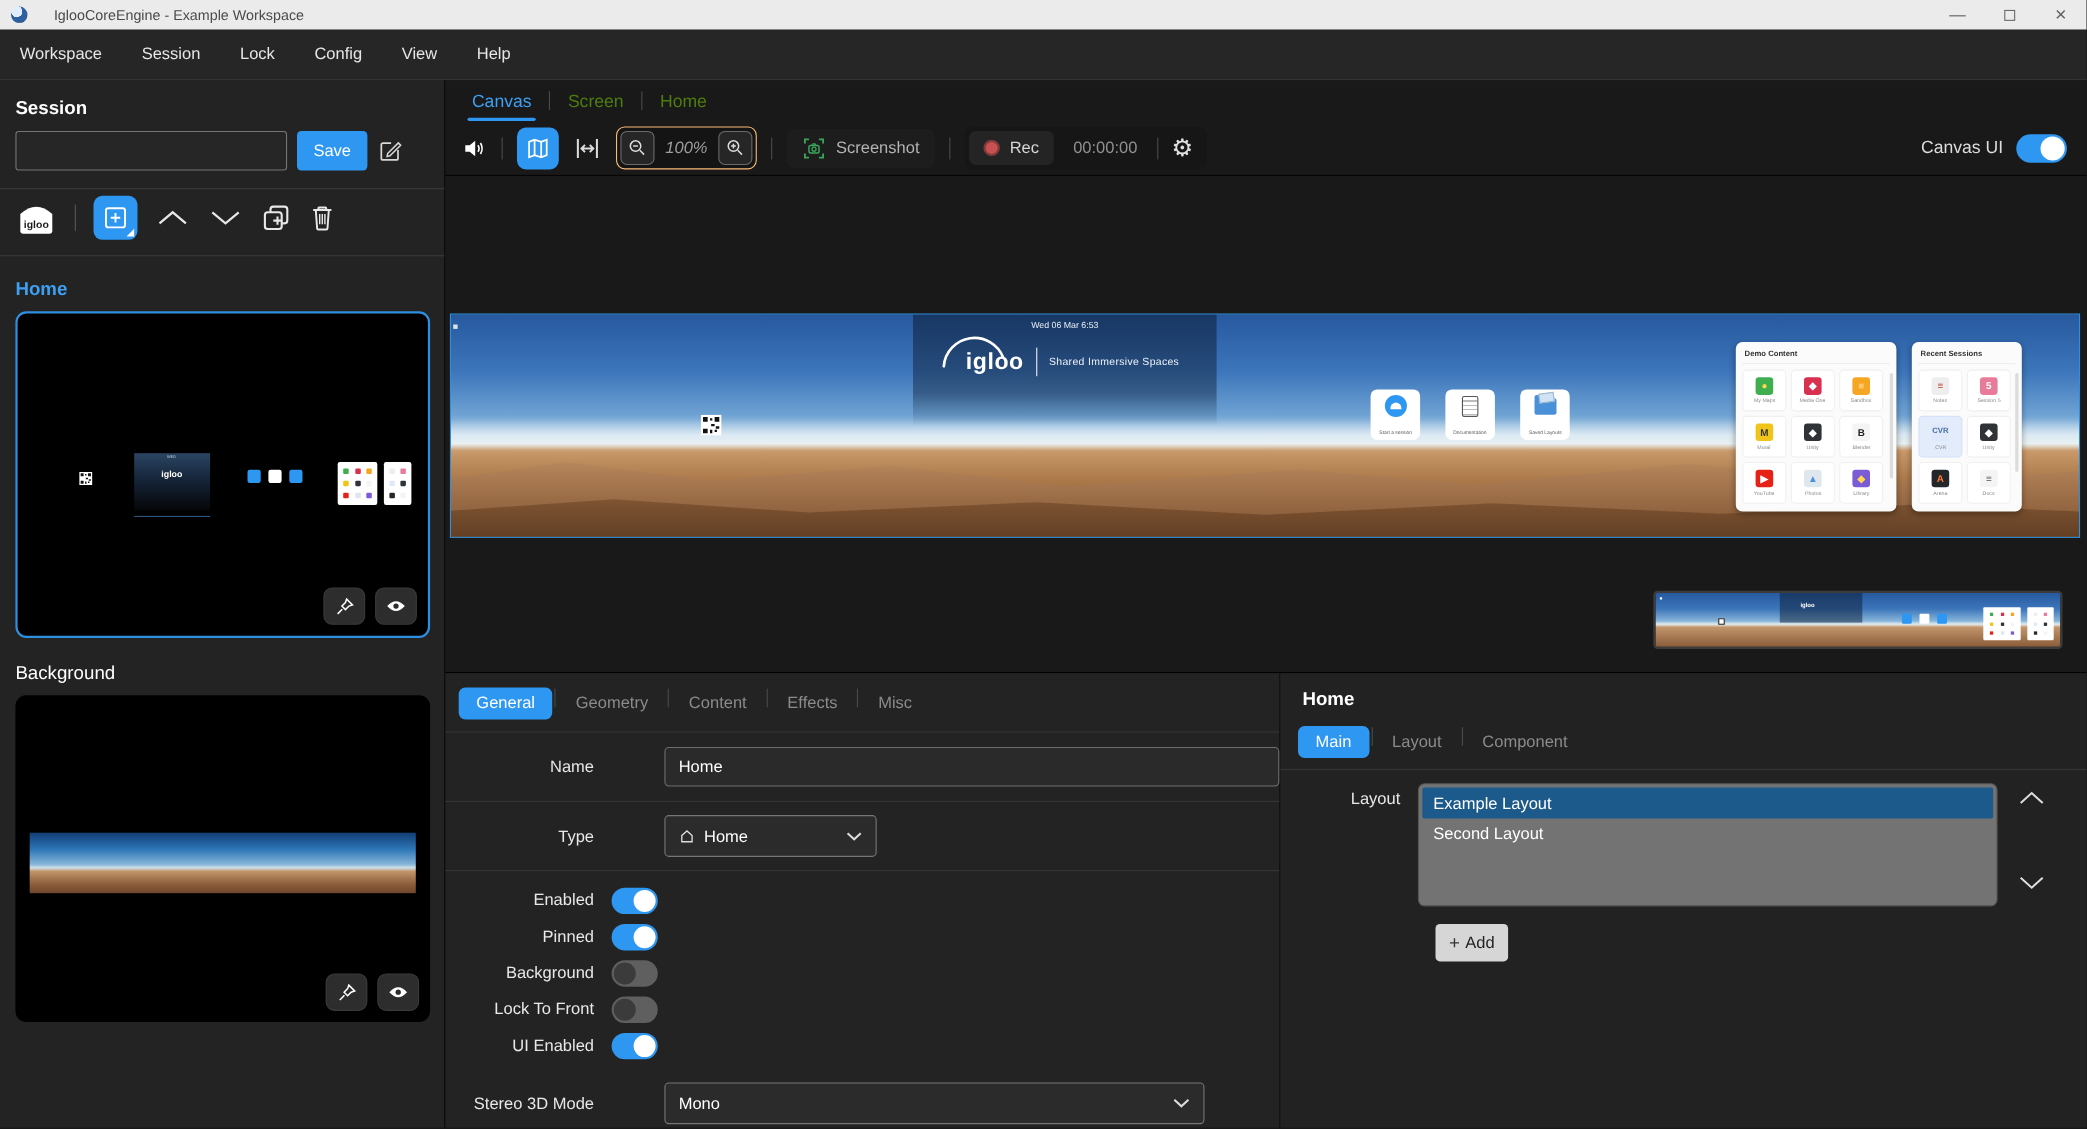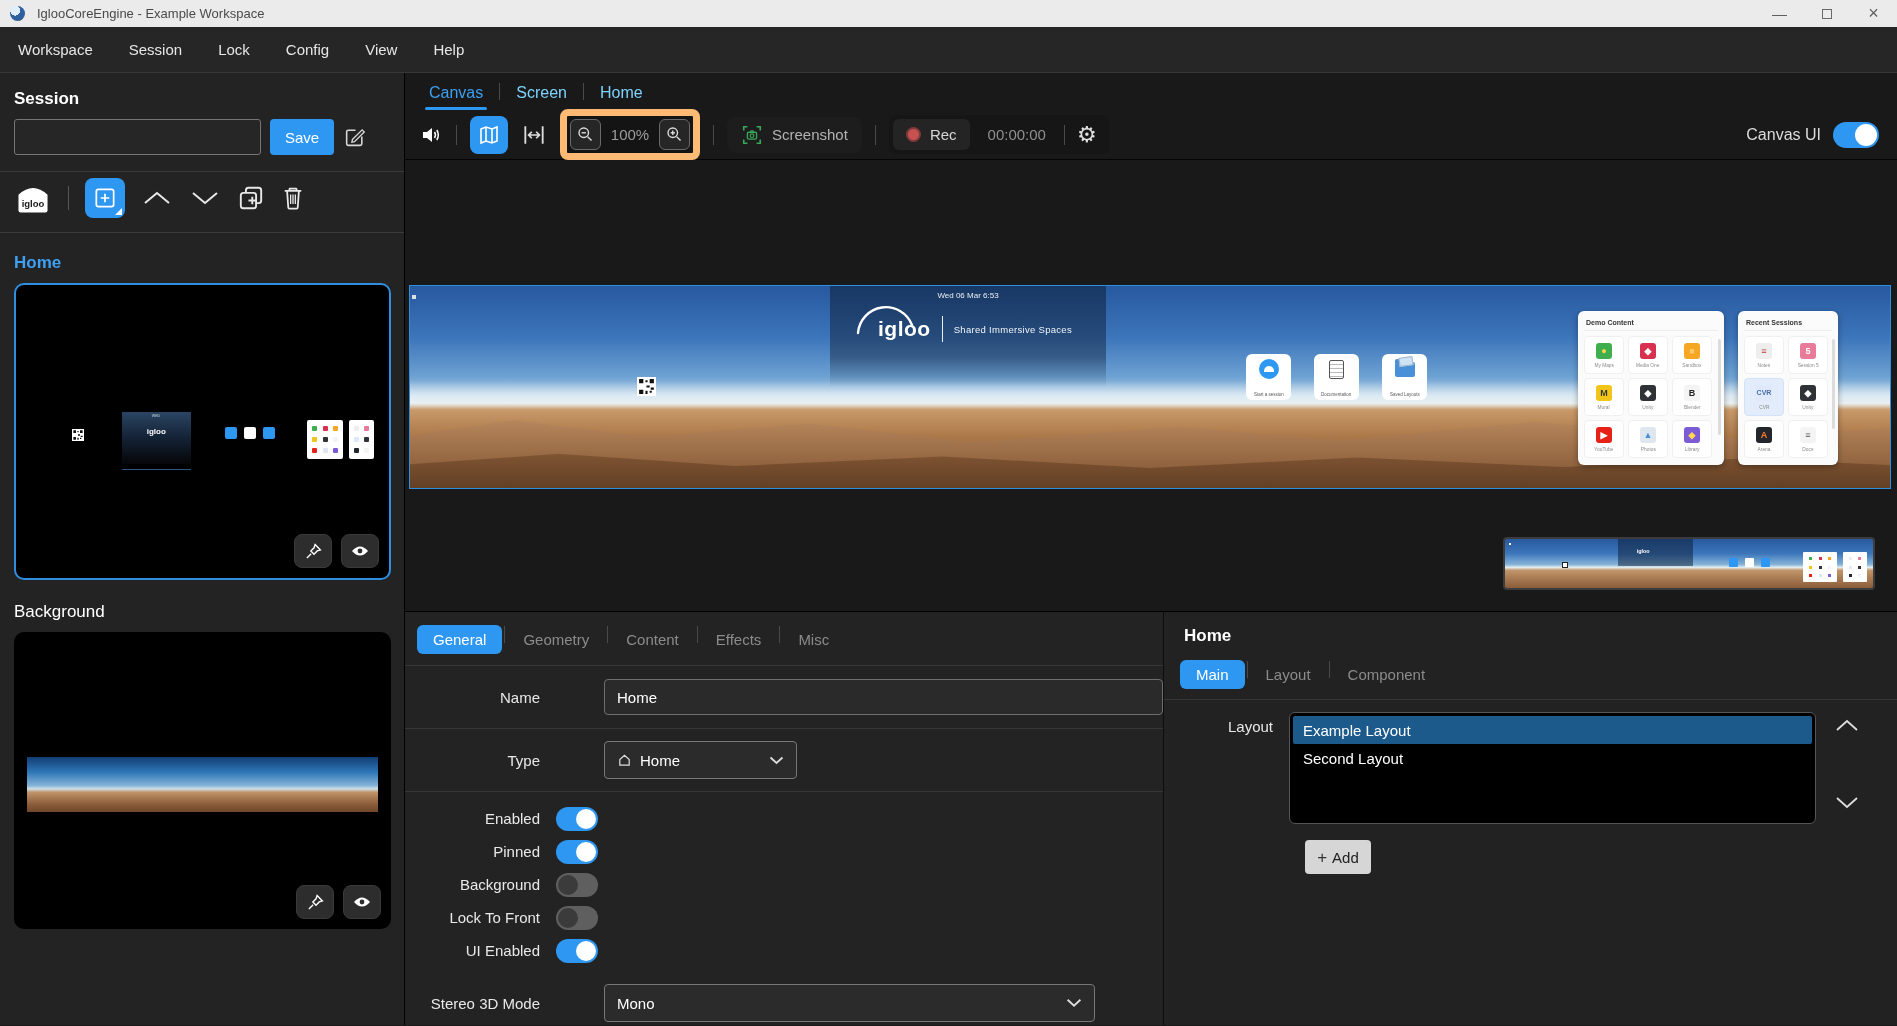--- a/index.html
+++ b/index.html
@@ -1,21 +1,21 @@
 <!DOCTYPE html>
 <html><head>
 <meta charset="utf-8">
 <style>
   * { box-sizing: border-box; margin: 0; padding: 0; }
   html,body { width:1897px; height:1026px; overflow:hidden;
     font-family:"Liberation Sans", sans-serif; background:#1a1a1a; color:#e8e8e8; }
 
   
   .titlebar { height:27px; background:#ebebeb; display:flex; align-items:center;
-    padding-left:10px; gap:12px; }
+    padding-left:10px; gap:24px; }
   .app-icon { width:15px; height:15px; border-radius:50%;
     background:radial-gradient(circle at 35% 30%, #dfeefc 0 35%, #2e5f9e 36% 75%, #15263d 76%); }
   .tb-title { font-size:13px; color:#4a4a4a; }
   .win-controls { margin-left:auto; display:flex; height:100%; }
   .wc { width:47px; height:100%; display:flex; align-items:center; justify-content:center;
     color:#5f5f5f; font-size:15px; }
   .wc .maxbox { width:10px; height:10px; border:1px solid #6a6a6a; }
 
   
   .menubar { height:46px; background:#262626; display:flex; align-items:center;
@@ -65,34 +65,34 @@
   .mini-icons i.b { background:#2e97f2; }
   .mini-grid { position:absolute; background:#fff; border-radius:2px; padding:2px;
     display:grid; gap:2px; align-content:space-evenly; justify-content:space-evenly; }
   .mini-grid i { width:5px; height:5px; border-radius:1px; display:block; }
   .bg-strip { position:absolute; left:3.5%; right:3.5%; top:42%; height:18.5%;
     background:linear-gradient(#123d74 0%, #2e77b8 28%, #86b4d8 52%, #cfe0e8 58%,
       #c2946a 64%, #8a5c39 86%, #6f472b 100%); }
 
   
   .maintabs { height:37px; display:flex; align-items:flex-end; padding-left:10px; gap:2px; }
-  .mtab { font-size:16px; color:#7dd3fc; padding:6px 14px 8px; position:relative; cursor:pointer; }
+  .mtab { font-size:16px; color:#4d7c0f; padding:6px 14px 8px; position:relative; cursor:pointer; }
   .mtab.active { color:#3da0f2; }
   .mtab.active::after { content:""; position:absolute; left:10px; right:10px; bottom:0;
     height:3px; background:#2e97f2; border-radius:2px; }
   .tab-sep { width:1px; height:17px; background:#4a4a4a; margin-bottom:10px; }
 
   
   .toolbar { height:50px; display:flex; align-items:center; padding:0 18px 0 14px;
     gap:13px; border-bottom:1px solid #050505; }
   .tool-sep { width:1px; height:20px; background:#4a4a4a; }
   .map-btn { width:38px; height:38px; background:#2e97f2; border:none; border-radius:8px;
     display:flex; align-items:center; justify-content:center; cursor:pointer; }
-  .zoom-group { background:#141414; border:7px solid #fdba74; border-radius:8px;
-    display:flex; align-items:center; padding:3px; gap:8px; }
+  .zoom-group { background:#141414; border:1px solid #fdba74; border-radius:8px;
+    display:flex; align-items:center; padding:3px; gap:8px;font-style:italic; }
   .zoom-btn { width:31px; height:31px; background:#262626; border:1px solid #6a6a6a;
     border-radius:6px; display:flex; align-items:center; justify-content:center; cursor:pointer; }
   .zoom-level { font-size:15px; color:#9d9d9d; min-width:42px; text-align:center; }
   .shot-group { background:#1d1d1d; border-radius:8px; display:flex; align-items:center;
     gap:9px; padding:7px 14px; cursor:pointer; }
   .shot-label { font-size:15px; color:#b3b3b3; }
   .rec-wrap { background:#161616; border-radius:8px; display:flex; align-items:center;
     padding:4px; gap:4px; }
   .rec-btn { background:#242424; border:none; border-radius:6px; display:flex;
     align-items:center; gap:9px; padding:7px 13px; cursor:pointer; }
@@ -204,21 +204,21 @@
   .trow { display:flex; align-items:center; height:33px; }
   .chev { flex:0 0 auto; }
 
   .layoutpanel { flex:1; background:#222; padding-top:10px; position:relative; }
   .lp-h { font-size:17px; font-weight:bold; color:#fff; margin:4px 0 12px 20px; }
   .lp-tabs { display:flex; align-items:center; gap:2px; padding-left:16px; height:32px; }
   .lp-div { height:1px; background:#363636; margin-top:9px; }
   .lp-row { display:flex; margin-top:12px; }
   .lp-label { width:125px; text-align:right; padding-right:16px; font-size:15px;
     color:#e8e8e8; margin-top:6px; flex:0 0 auto; }
-  .listbox { width:527px; height:112px; background:#000000; border:1px solid #555;
+  .listbox { width:527px; height:112px; background:#737373; border:1px solid #555;
     border-radius:6px; padding:3px; overflow:hidden; }
   .list-item { height:28px; display:flex; align-items:center; padding-left:10px;
     font-size:15px; color:#fff; border-radius:2px; cursor:pointer; }
   .list-item.selected { background:#1d5a8c; }
   .list-chevs { display:flex; flex-direction:column; margin-left:18px; height:112px;
     justify-content:space-between; padding:6px 0 14px; }
   .add-btn { margin:16px 0 0 141px; width:66px; height:34px; background:#d6d6d6; border:none;
     border-radius:4px; color:#222; font-size:15px; display:flex; align-items:center;
     justify-content:center; gap:5px; cursor:pointer; }
   .add-plus { font-size:17px; line-height:1; color:#333; }

